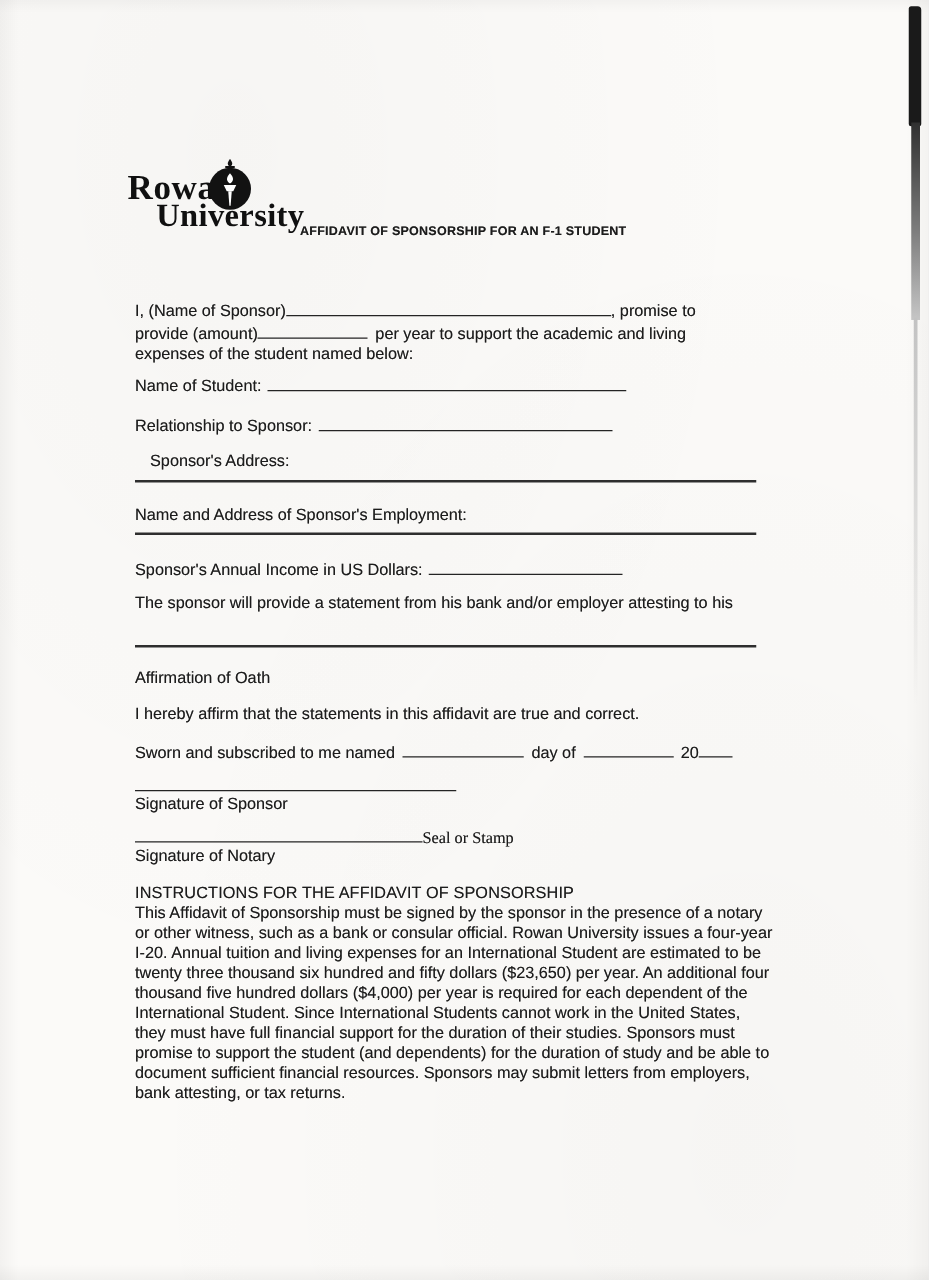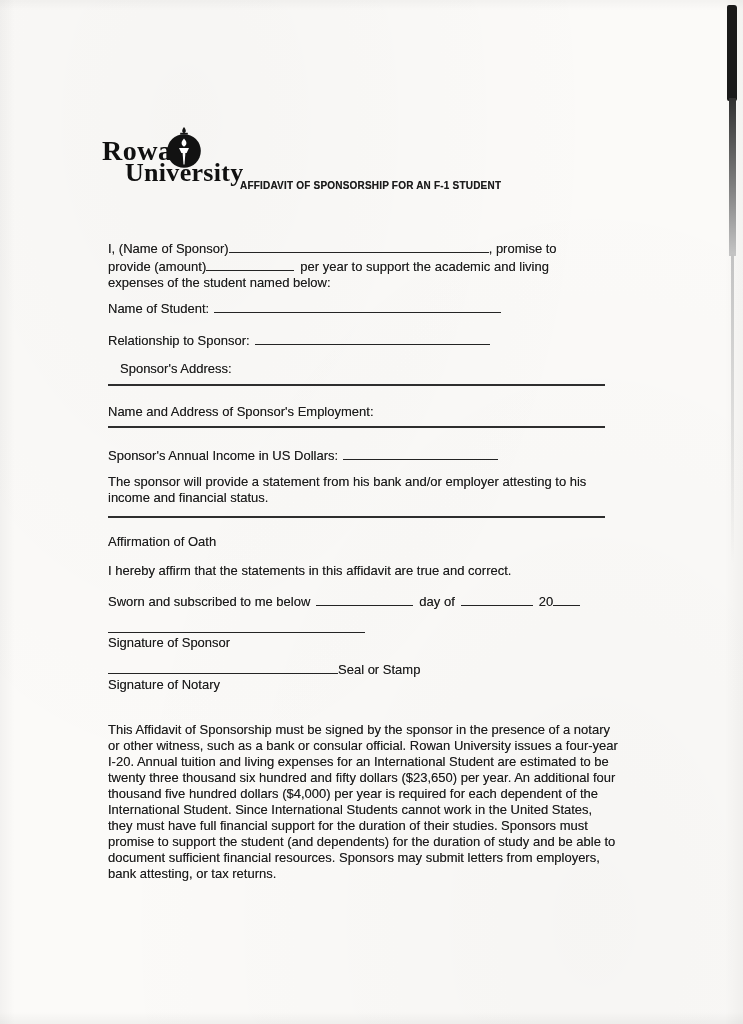--- a/index.html
+++ b/index.html
@@ -35,21 +35,21 @@
   
   .caps{letter-spacing:0.1px;}
   
   .artifact-a{position:absolute;left:727px;top:5px;width:10px;height:96px;
               background:#1a1a1a;border-radius:2px 3px 2px 2px;filter:blur(0.4px);}
   .artifact-b{position:absolute;left:729px;top:98px;width:7px;height:158px;
               background:linear-gradient(to bottom,#303030 0%,#7d7d7d 55%,#c6c6c6 100%);
               filter:blur(0.6px);}
   .artifact-c{position:absolute;left:731px;top:254px;width:3px;height:310px;
               background:linear-gradient(to bottom,#c2c2c2,rgba(205,205,205,0));}
-  .seal-text{font-size:13px;}
+  .seal-text{font-size:13px;font-family:Liberation Serif, serif;}
 </style>
 </head>
 <body>
 
 <div class="page">
 
   <div class="artifact-a"></div>
   <div class="artifact-b"></div>
   <div class="artifact-c"></div>
 
@@ -91,38 +91,38 @@
 
   <div class="abs line" style="left:108px;top:404px;">Name and Address of Sponsor's Employment:</div>
   <div class="rule" style="left:108px;top:426px;width:497px;"></div>
 
   <div class="abs line" style="left:108px;top:446px;">
     <span>Sponsor's Annual Income in US Dollars:</span><span class="blank" style="width:155px;margin-left:5px;"></span>
   </div>
 
   <div class="abs" style="left:108px;top:474px;">
     <div class="line">The sponsor will provide a statement from his bank and/or employer attesting to his</div>
-    <div class="line">income and financial status.</div>
   </div>
   <div class="rule" style="left:108px;top:516px;width:497px;"></div>
 
   <div class="abs line" style="left:108px;top:534px;">Affirmation of Oath</div>
   <div class="abs line" style="left:108px;top:563px;">I hereby affirm that the statements in this affidavit are true and correct.</div>
   <div class="abs line" style="left:108px;top:592px;">
-    <span>Sworn and subscribed to me below</span><span class="blank" style="width:97px;margin-left:6px;margin-right:6px;"></span><span>day of</span><span class="blank" style="width:72px;margin-left:6px;margin-right:6px;"></span><span>20</span><span class="blank" style="width:27px;"></span>
+    <span>Sworn and subscribed to me named</span><span class="blank" style="width:97px;margin-left:6px;margin-right:6px;"></span><span>day of</span><span class="blank" style="width:72px;margin-left:6px;margin-right:6px;"></span><span>20</span><span class="blank" style="width:27px;"></span>
   </div>
 
   <div class="abs" style="left:108px;top:619px;width:257px;height:13px;border-bottom:1.6px solid #242424;"></div>
   <div class="abs line" style="left:108px;top:635px;">Signature of Sponsor</div>
 
   <div class="abs line" style="left:108px;top:660px;">
     <span class="blank" style="width:230px;"></span><span class="seal-text">Seal or Stamp</span>
   </div>
   <div class="abs line" style="left:108px;top:677px;">Signature of Notary</div>
 
+  <div class="abs line caps" style="left:108px;top:706px;">INSTRUCTIONS FOR THE AFFIDAVIT OF SPONSORSHIP</div>
   <div class="abs" style="left:108px;top:722px;">
     <div class="line">This Affidavit of Sponsorship must be signed by the sponsor in the presence of a notary</div>
     <div class="line">or other witness, such as a bank or consular official. Rowan University issues a four-year</div>
     <div class="line">I-20. Annual tuition and living expenses for an International Student are estimated to be</div>
     <div class="line">twenty three thousand six hundred and fifty dollars ($23,650) per year. An additional four</div>
     <div class="line">thousand five hundred dollars ($4,000) per year is required for each dependent of the</div>
     <div class="line">International Student. Since International Students cannot work in the United States,</div>
     <div class="line">they must have full financial support for the duration of their studies. Sponsors must</div>
     <div class="line">promise to support the student (and dependents) for the duration of study and be able to</div>
     <div class="line">document sufficient financial resources. Sponsors may submit letters from employers,</div>

